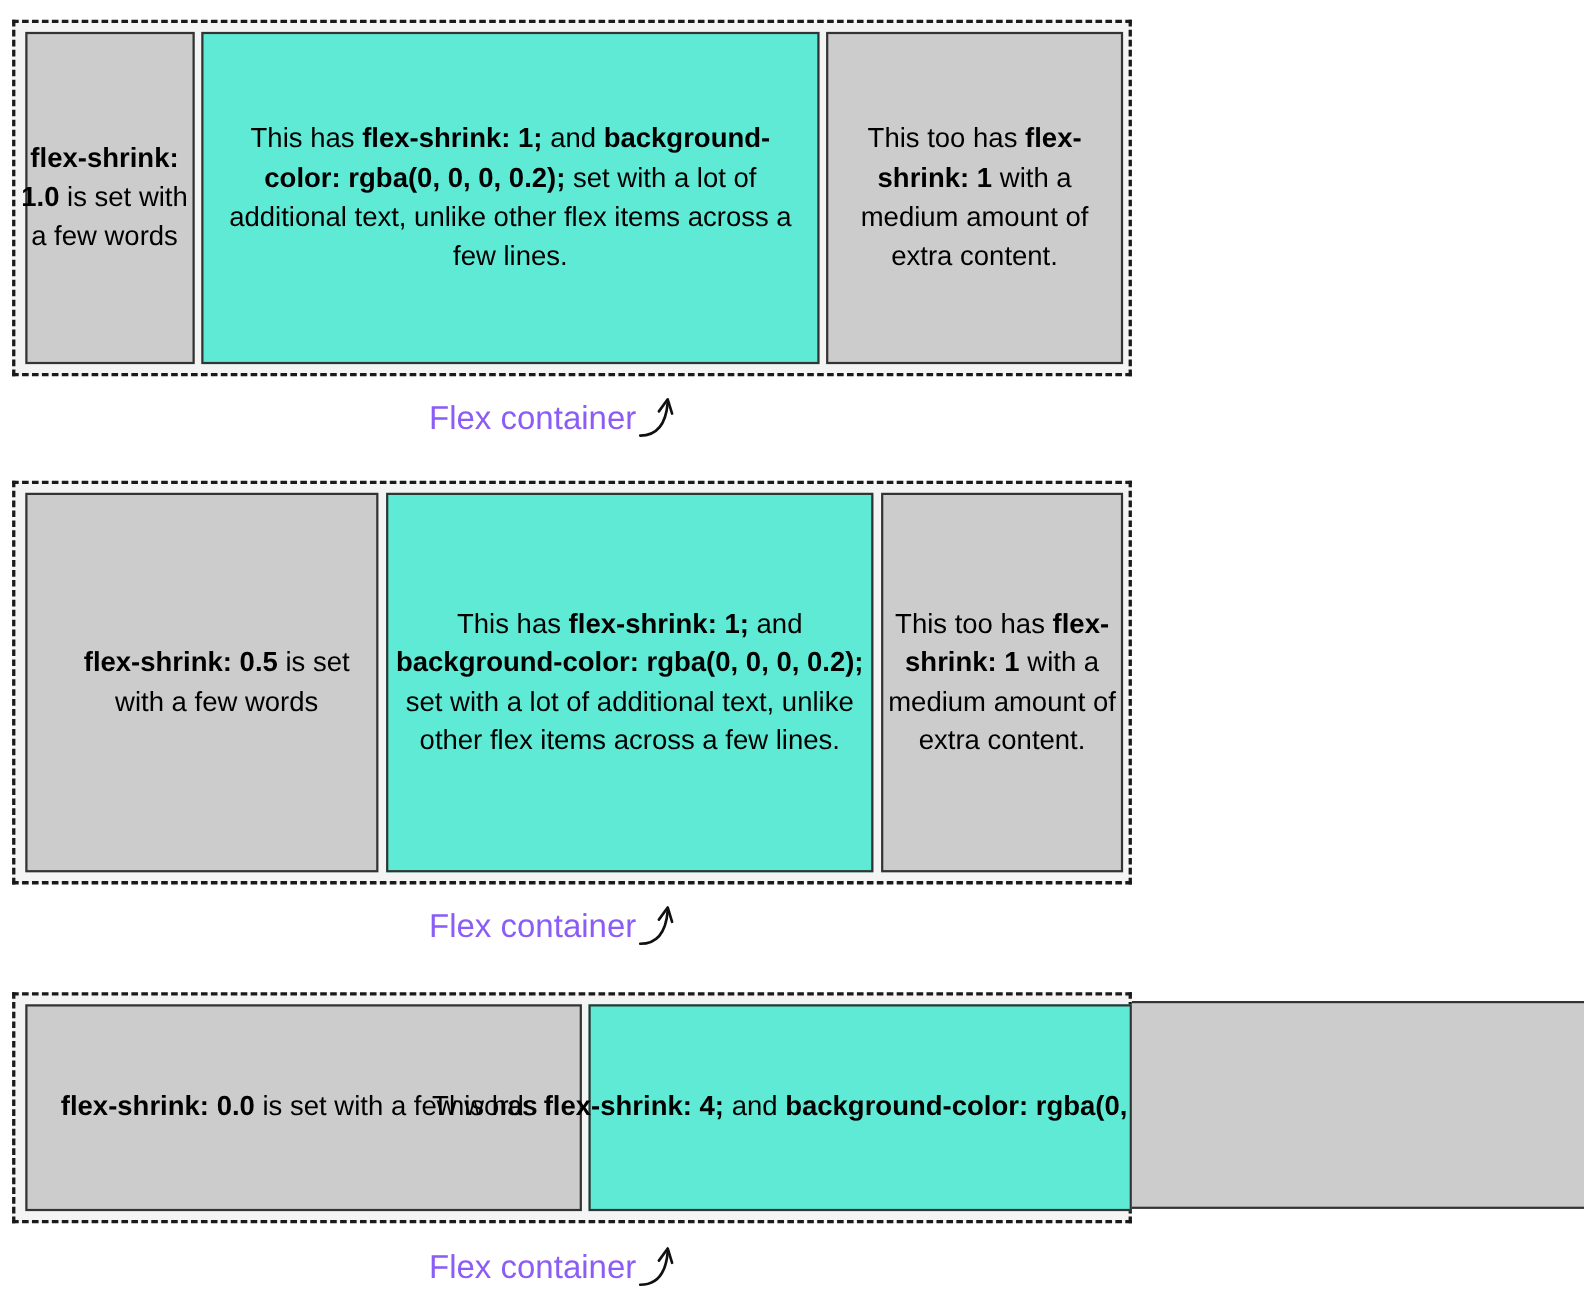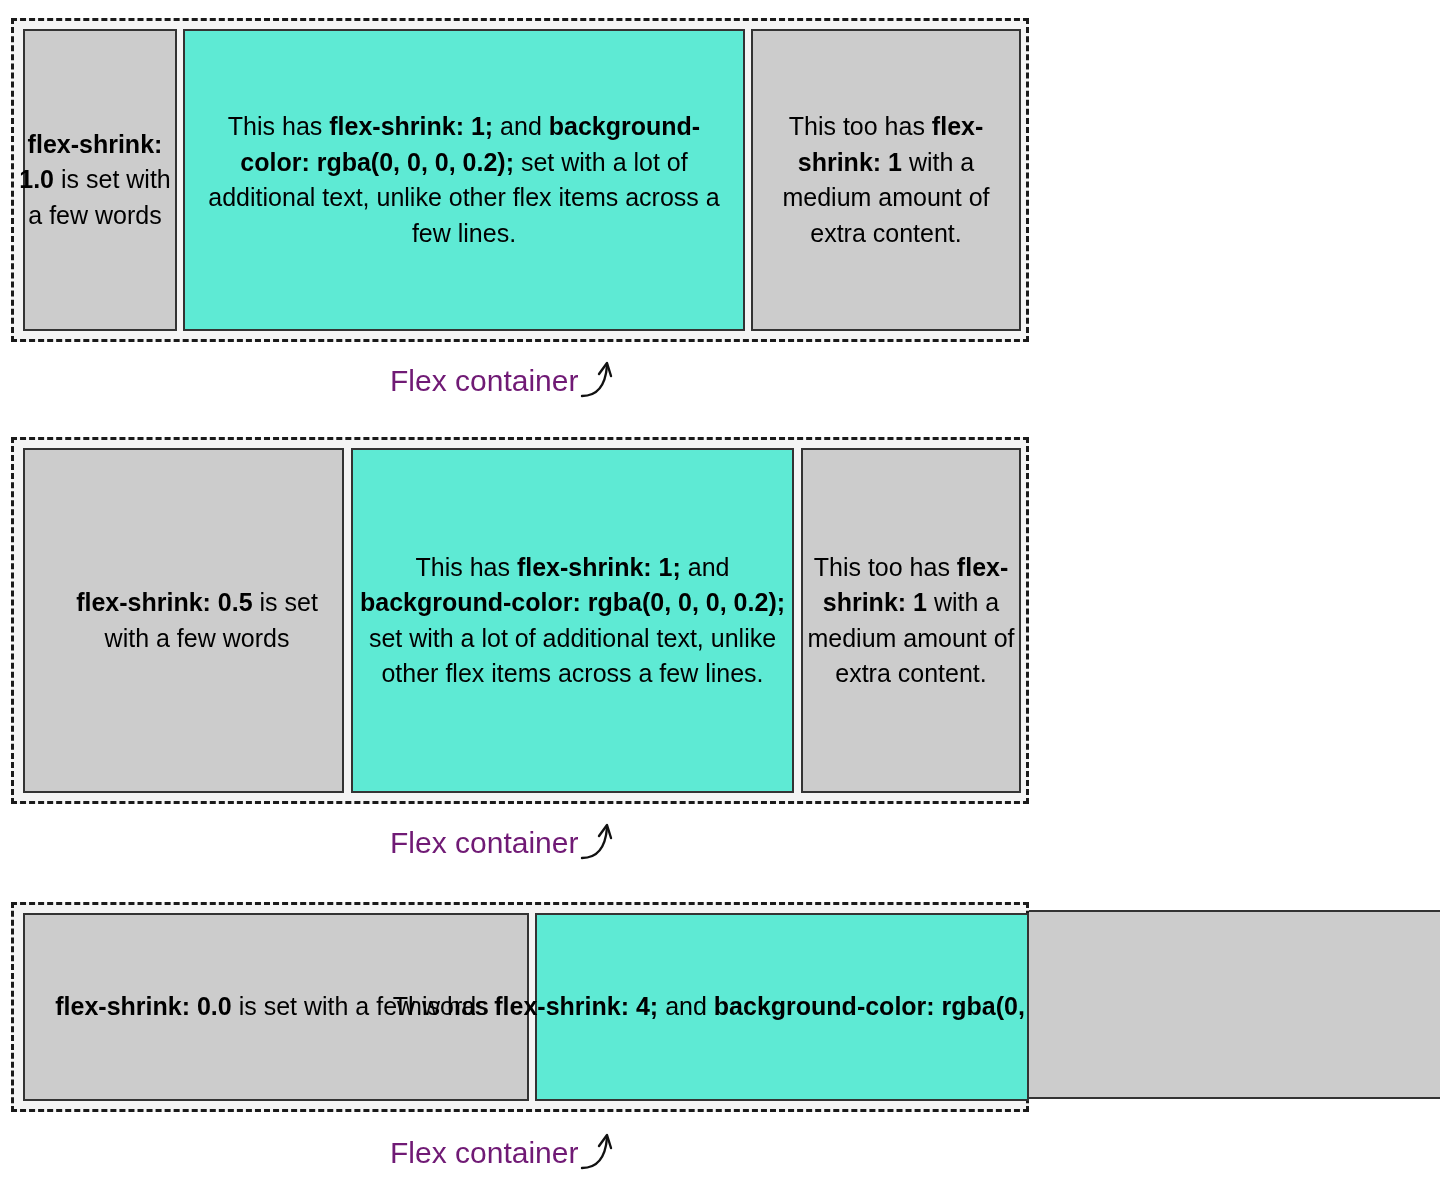--- a/index.html
+++ b/index.html
@@ -57,21 +57,21 @@
   .flex-item b {
     font-weight: 700;
   }
 
   
   .caption {
     position: absolute;
     font-size: 30px;
     line-height: 1;
     white-space: nowrap;
-    color: #701a75;
+    color: #8b5cf6;
     display: flex;
     align-items: flex-end;
   }
   .caption .caption-text { display: inline-block; }
   .caption .arrow-up-icon {
     display: inline-block;
     width: 34px;
     height: 40px;
     margin-left: 2px;
     position: relative;

